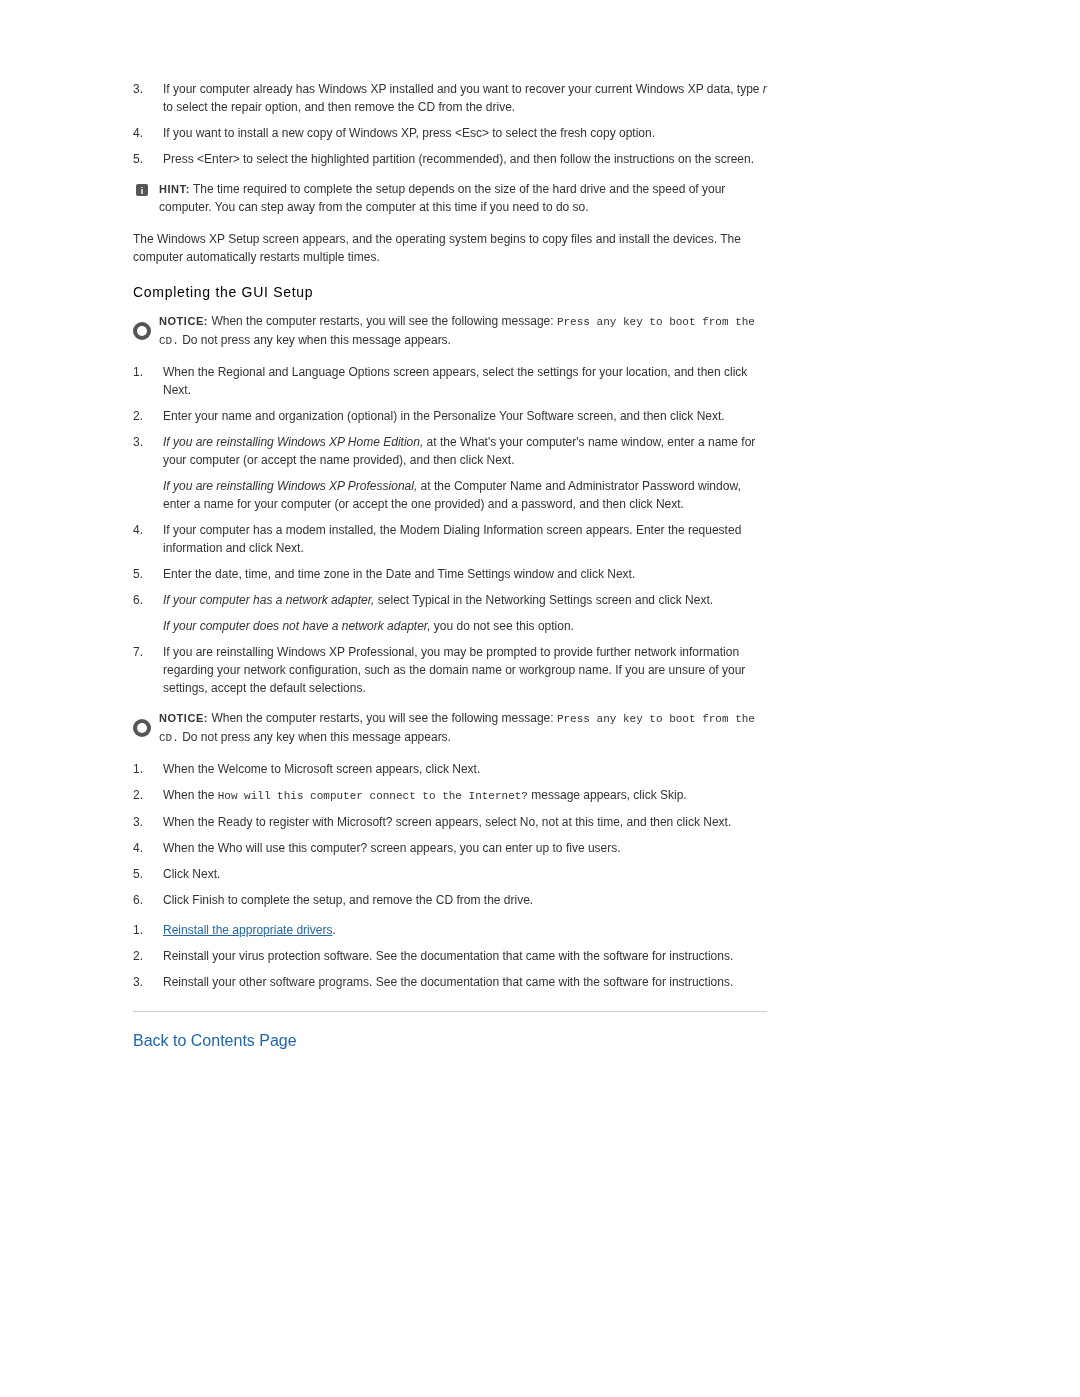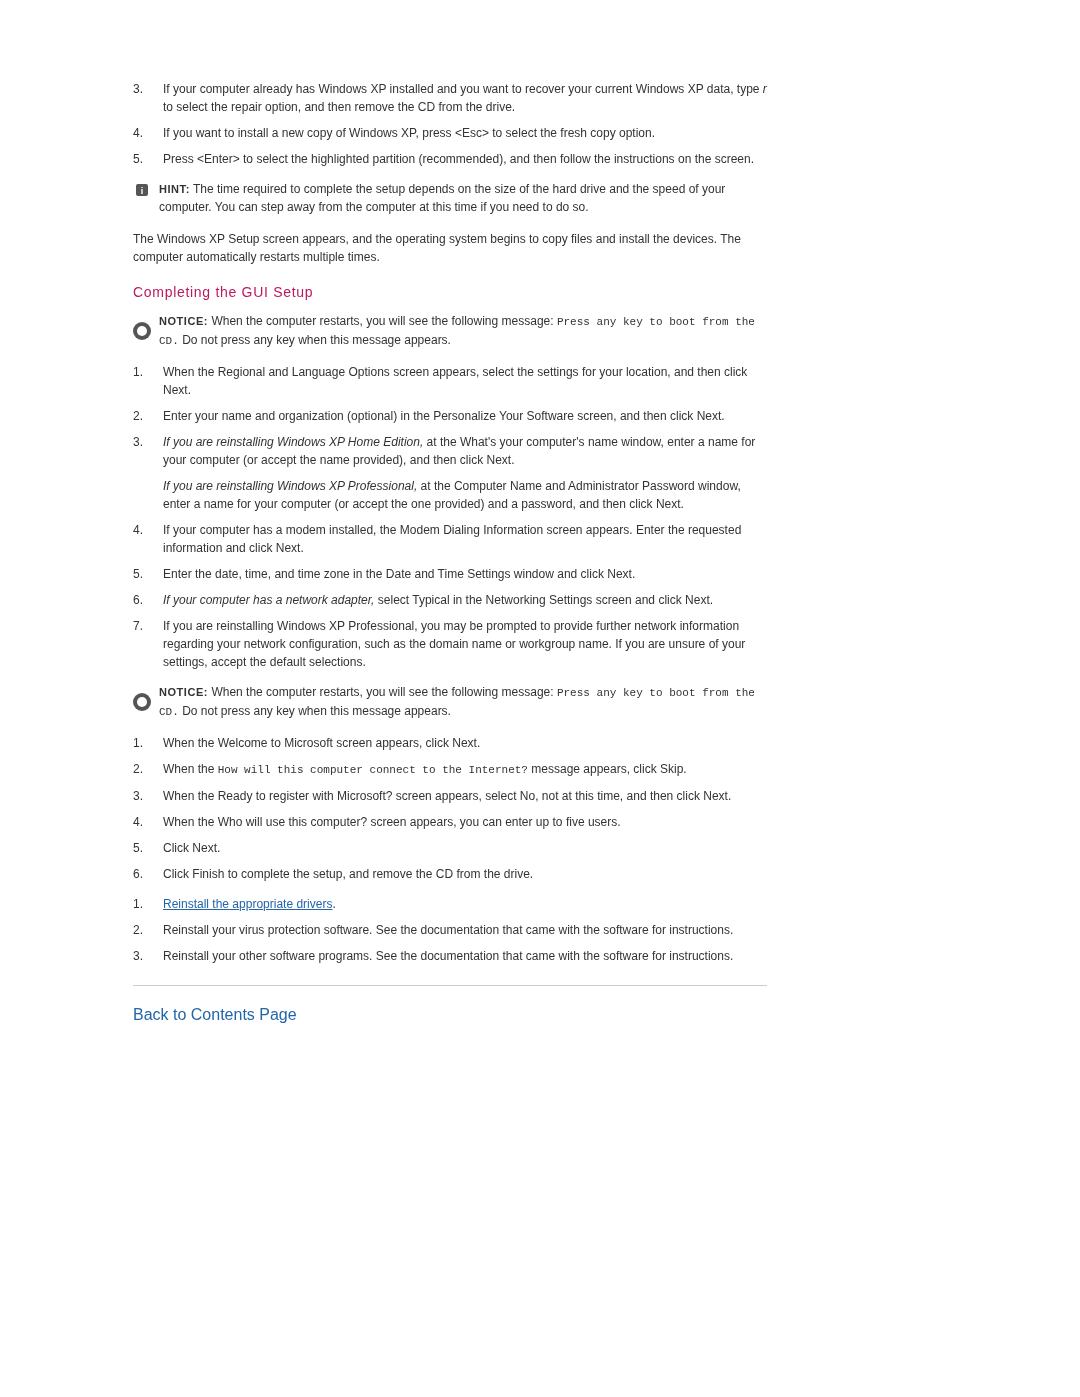--- a/index.html
+++ b/index.html
@@ -112,21 +112,21 @@
       letter-spacing: 0.05em;
       font-size: 11px;
     }
 
     code, .code-text {
       font-family: 'Courier New', Courier, monospace;
       font-size: 11px;
     }
 
     .section-heading {
-      color: #be185d;
+      color: #000000;
       font-size: 14px;
       font-weight: normal;
       letter-spacing: 0.05em;
       margin: 18px 0 12px 0;
       font-family: Arial, Helvetica, sans-serif;
     }
 
     .paragraph {
       font-size: 12px;
       line-height: 1.5;
@@ -233,20 +233,26 @@
       <span class="num">5.</span>
       <span class="content">Enter the date, time, and time zone in the Date and Time Settings window and click Next.</span>
     </li>
     <li>
       <span class="num">6.</span>
       <span class="content">
         <em>If your computer has a network adapter,</em><span> select Typical in the Networking Settings screen and click Next.</span>
       </span>
     </li>
     <li>
+      <span class="num"></span>
+      <span class="content">
+        <em>If your computer does not have a network adapter,</em><span> you do not see this option.</span>
+      </span>
+    </li>
+    <li>
       <span class="num">7.</span>
       <span class="content">If you are reinstalling Windows XP Professional, you may be prompted to provide further network information regarding your network configuration, such as the domain name or workgroup name. If you are unsure of your settings, accept the default selections.</span>
     </li>
   </ol>
 
   
 
   
 
   

